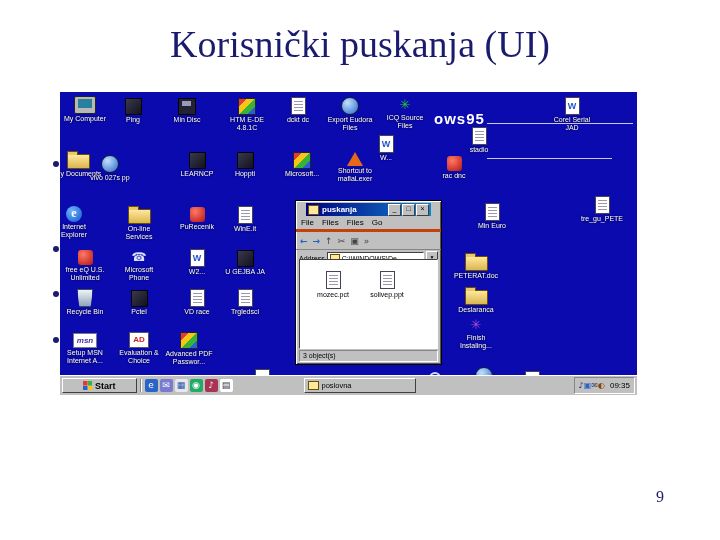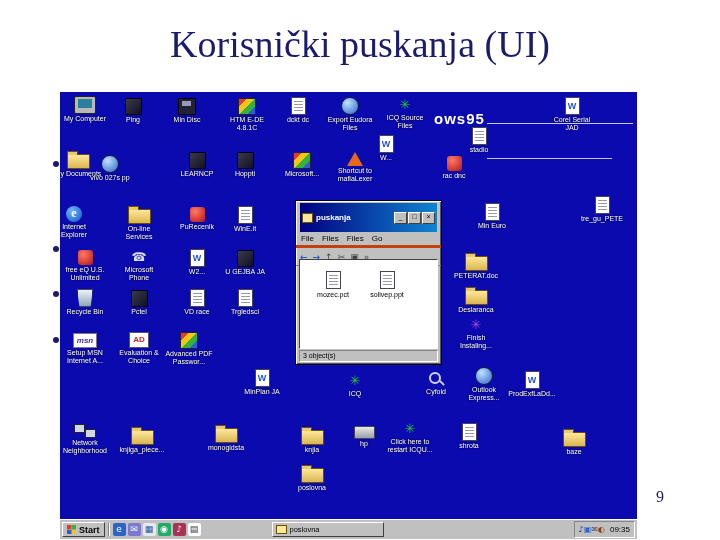--- a/index.html
+++ b/index.html
@@ -7,21 +7,21 @@
        font-family:"Liberation Sans",sans-serif;}
   .title{position:absolute;top:22px;left:0;width:100%;text-align:center;
          font-family:"Liberation Serif",serif;font-size:38px;color:var(--accent,#1b1b6e);}
   .pagenum{position:absolute;right:56px;top:488px;font-family:"Liberation Serif",serif;
            font-size:16px;color:var(--accent,#1b1b6e);}
   .bullet{position:absolute;left:53px;width:6px;height:6px;border-radius:50%;
           background:var(--accent,#1b1b6e);}
   .b1{top:161px}.b2{top:246px}.b3{top:291px}.b4{top:337px}
 
   
-  .desktop{position:absolute;left:60px;top:92px;width:577px;height:447px;background:#0a0aae;}
+  .desktop{position:absolute;left:60px;top:92px;width:577px;height:303px;background:#0a0aae;}
   .icons{position:absolute;left:0;top:0;right:0;bottom:19px;overflow:hidden;}
   .wp-text{position:absolute;left:374px;top:18px;color:#fff;font-weight:bold;
            font-size:15px;letter-spacing:1px;z-index:2}
   .wp-line{position:absolute;height:1px;background:#e9e9f2;opacity:.85;z-index:2}
   .l1{left:427px;top:31px;width:146px}
   .l2{left:427px;top:66px;width:125px}
 
   .dicon{position:absolute;width:48px;text-align:center;cursor:pointer;z-index:1}
   .ilabel{display:block;font-size:7px;line-height:8px;color:#fff;margin-top:1px;
           text-shadow:0 0 2px #000;word-wrap:break-word}
@@ -71,22 +71,22 @@
   .g-globe{width:16px;height:16px;margin-top:1px;border-radius:50%;border:1px solid #123;
         background:radial-gradient(circle at 35% 30%,#bfe0ff,#2a64c8)}
   .g-ad{width:18px;height:14px;margin-top:2px;background:#fff;border:1px solid #556;
         font:bold 8px/14px "Liberation Sans",sans-serif;color:#c22}
   .g-ad::after{content:"AD"}
   .g-hp{width:19px;height:11px;margin-top:4px;background:linear-gradient(#e8e8e8,#9aa0a8);border:1px solid #445;border-radius:1px}
 
   
   .win{position:absolute;left:235px;top:108px;width:145px;height:163px;background:#c0c0c0;
        border:1px solid #000;box-shadow:inset 1px 1px 0 #fff,inset -1px -1px 0 #555;z-index:5;color:#000}
-  .win-title{height:13px;margin:2px 4px 0;background:linear-gradient(90deg,#000080,#1084d0);
-       display:flex;align-items:center;padding:8px 2px;color:#fff}
+  .win-title{height:13px;margin:2px 10px 0;background:linear-gradient(90deg,#000080,#1084d0);
+       display:flex;align-items:center;padding:0 2px;color:#fff}
   .wicon{width:9px;height:8px;background:#ffe79c;border:1px solid #6b4f00;margin-right:3px}
   .wtext{flex:1;font-weight:bold;font-size:8px;white-space:nowrap;overflow:hidden}
   .wbtn{width:11px;height:10px;background:#c0c0c0;border:1px solid;border-color:#fff #404040 #404040 #fff;
        font-size:7px;line-height:8px;text-align:center;margin-left:1px;color:#000}
   .win-menu{display:flex;gap:8px;align-items:center;height:11px;padding:1px 5px;border-bottom:3px solid #c2410c}
   .mitem{font-size:8px}
   .win-tools{display:flex;gap:5px;align-items:center;height:15px;padding:1px 4px;border-bottom:1px solid #868686;
        font-family:"DejaVu Sans",sans-serif}
   .tbtn{font-size:9px}
   .tbtn.nav{color:#2a5fc0;font-weight:bold}
@@ -101,21 +101,21 @@
   .win-body{position:absolute;left:3px;right:3px;top:58px;bottom:15px;background:#fff;
        border:1px solid;border-color:#404040 #fff #fff #404040;overflow:hidden}
   .fitem{position:absolute;top:10px;width:46px;text-align:center}
   .flabel{display:block;font-size:7px;line-height:8px;color:#000;margin-top:2px}
   .win-status{position:absolute;left:3px;right:3px;bottom:2px;height:10px;background:#c0c0c0;
        border:1px solid;border-color:#868686 #fff #fff #868686;font-size:7px;line-height:10px;padding:0 3px}
 
   
   .taskbar{position:absolute;left:0;right:0;bottom:0;height:19px;background:#c0c0c0;border-top:1px solid #fff;
        display:flex;align-items:center;padding:0 2px;gap:3px;z-index:6}
-  .startbtn{display:flex;align-items:center;gap:3px;height:15px;padding:0 4px;background:#c0c0c0;
+  .startbtn{display:flex;align-items:center;gap:3px;height:15px;padding:0 20px;background:#c0c0c0;
        border:1px solid;border-color:#fff #404040 #404040 #fff;font:bold 9px "Liberation Sans",sans-serif;cursor:pointer}
   .flag{width:9px;height:9px;background:
        linear-gradient(#e23939,#e23939) 0 0/50% 50% no-repeat,
        linear-gradient(#37b437,#37b437) 100% 0/50% 50% no-repeat,
        linear-gradient(#2d5fd0,#2d5fd0) 0 100%/50% 50% no-repeat,
        linear-gradient(#f5c518,#f5c518) 100% 100%/50% 50% no-repeat}
   .tb-sep{width:1px;height:13px;background:#868686;border-right:1px solid #fff}
   .qlwrap{display:flex;gap:2px}
   .ql{width:13px;height:13px;font-size:9px;line-height:13px;text-align:center;border-radius:2px;
       font-family:"DejaVu Sans",sans-serif}

